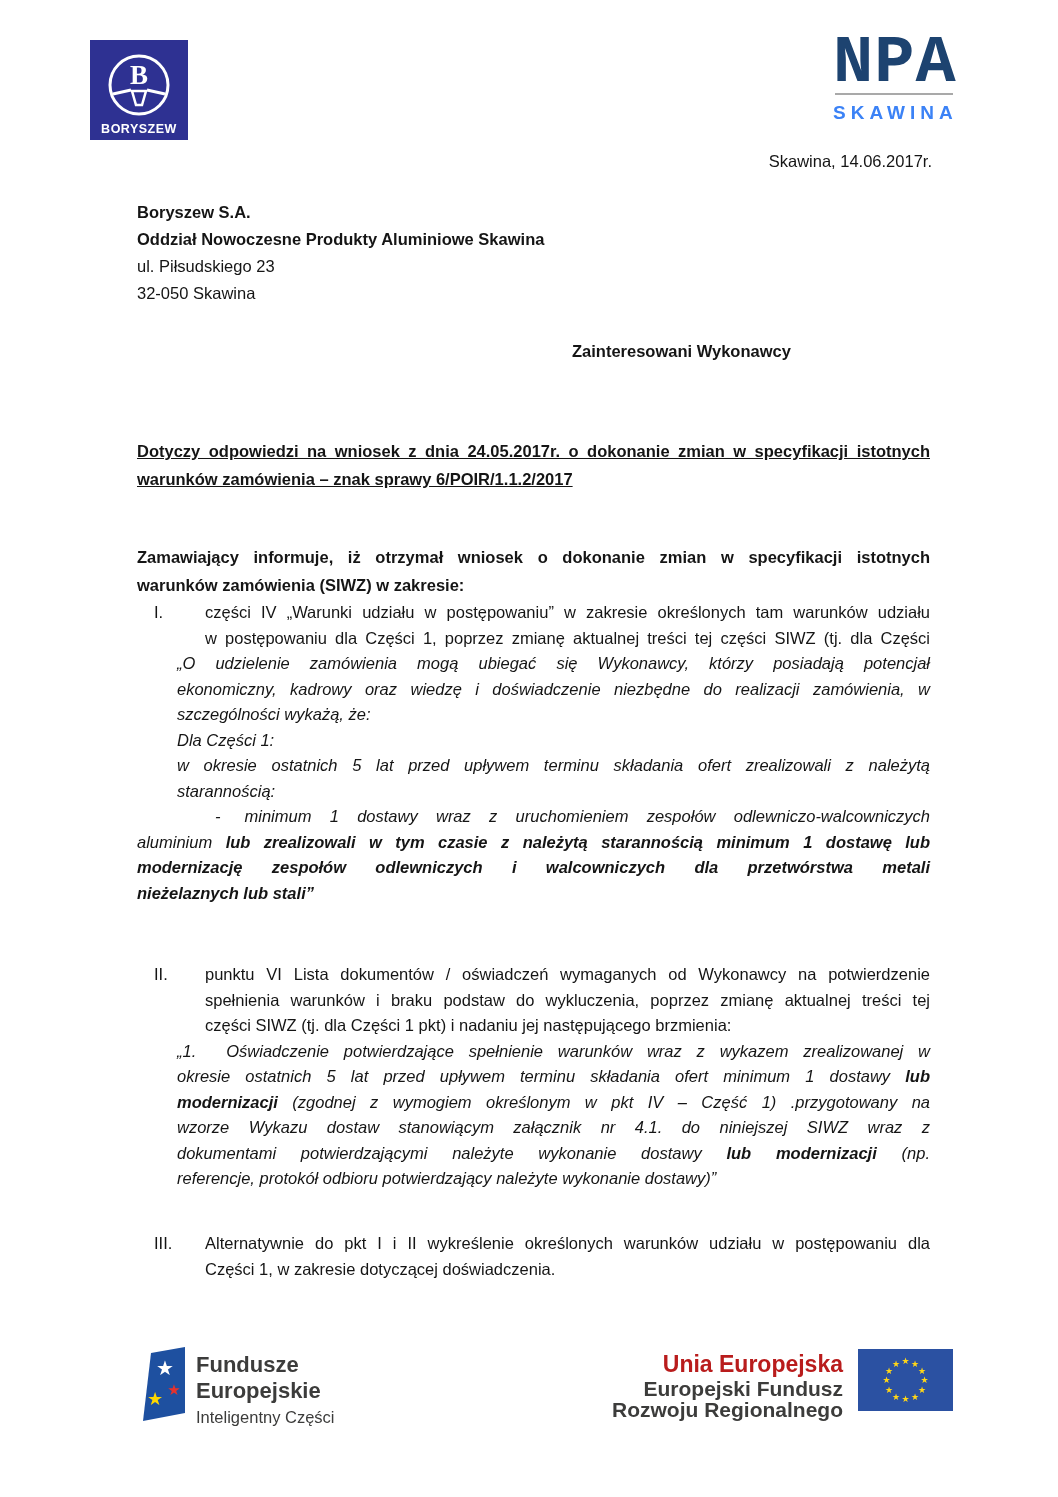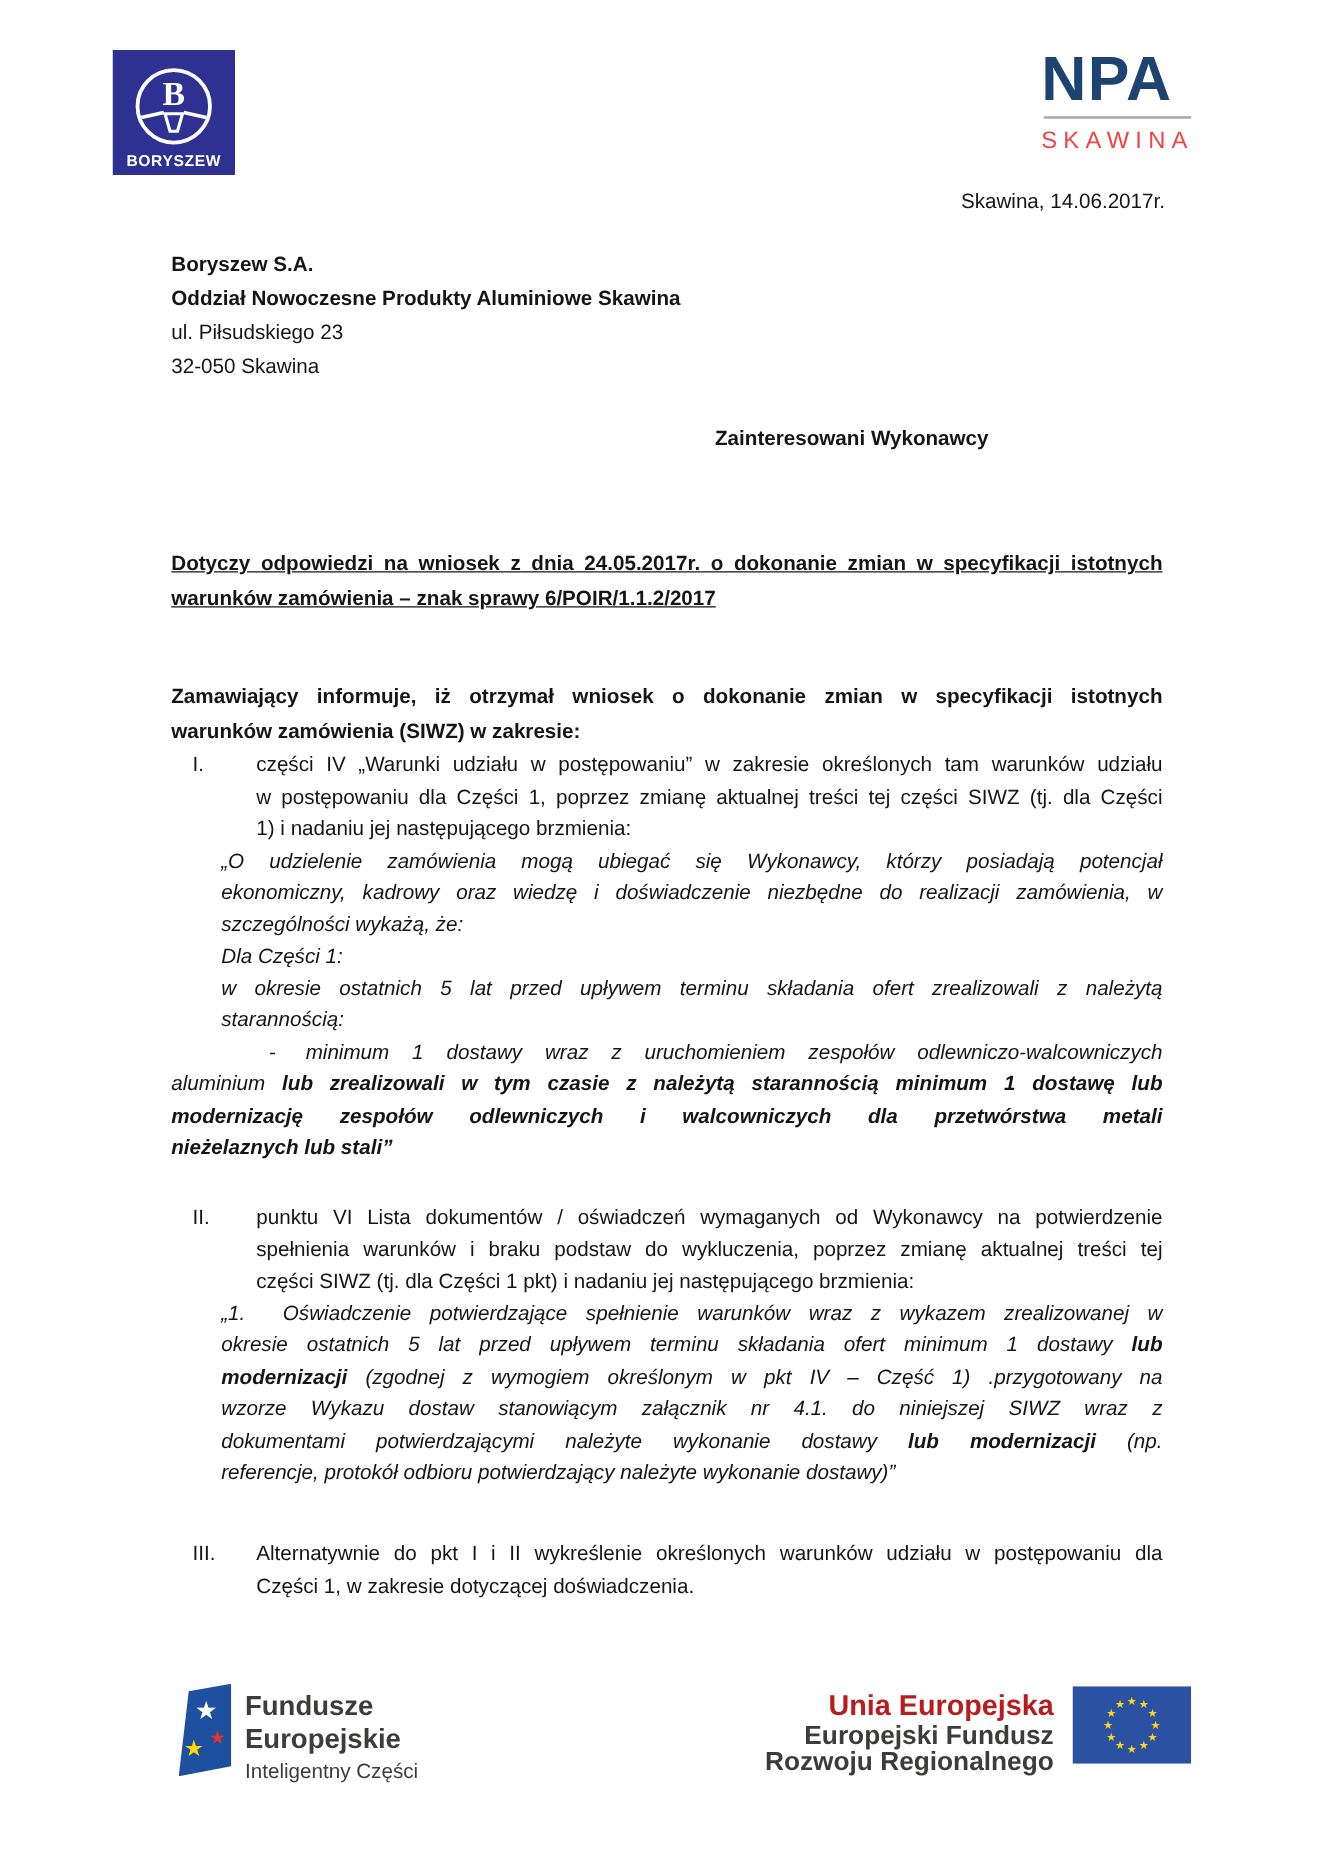--- a/index.html
+++ b/index.html
@@ -5,23 +5,23 @@
   html,body{margin:0;padding:0;}
   body{
     width:1058px;height:1497px;background:#ffffff;position:relative;
     font-family:"Liberation Sans",sans-serif;font-size:16.5px;color:#151515;
     overflow:hidden;
   }
   .abs{position:absolute;}
   
   #boryszew-logo{left:90px;top:40px;}
   #npa-logo{left:833px;top:38px;width:124px;text-align:left;}
-  .npa-acronym{font-family:Liberation Sans, sans-serif;font-weight:700;font-size:50px;line-height:50px;color:#1d4370;letter-spacing:1px;}
+  .npa-acronym{font-family:Liberation Mono, monospace;font-weight:700;font-size:67px;line-height:50px;color:#1d4370;letter-spacing:1px;}
   .npa-rule{border:0;border-top:2px solid #a9a9a9;margin:5px 0 7px 2px;width:118px;}
-  .npa-city{font-size:19px;font-weight:400;letter-spacing:5px;color:#ef4444;}
+  .npa-city{font-size:19px;font-weight:700;letter-spacing:5px;color:#3b82f6;text-align:center;}
   #date-line{top:150px;right:126px;line-height:22px;}
   
   #recipient{left:137px;top:199px;line-height:27px;}
   .bold{font-weight:700;}
   
   #salutation{left:560px;top:342px;font-weight:700;margin-left:12px;}
   
   .block{position:absolute;left:137px;width:793px;}
   #subject{top:437px;font-weight:700;text-decoration:underline;line-height:28px;}
   #intro{top:543px;font-weight:700;line-height:28px;}
@@ -88,21 +88,20 @@
 <div class="block" id="intro">
     <div class="line"><span>Zamawiający informuje, iż otrzymał wniosek o dokonanie zmian w specyfikacji istotnych</span></div>
     <div class="line nj"><span>warunków zamówienia (SIWZ) w zakresie:</span></div>
   </div>
 
 <div class="item" id="item1">
   <span class="num">I.</span>
   <div class="ipara">
       <div class="line"><span>części IV „Warunki udziału w postępowaniu” w zakresie określonych tam warunków udziału</span></div>
       <div class="line"><span>w postępowaniu dla Części 1, poprzez zmianę aktualnej treści tej części SIWZ (tj. dla Części</span></div>
-      <div class="line nj"><span>1) i nadaniu jej następującego brzmienia:</span></div>
     </div>
   <div class="iquote">
       <div class="line"><span>„O udzielenie zamówienia mogą ubiegać się Wykonawcy, którzy posiadają potencjał</span></div>
       <div class="line"><span>ekonomiczny, kadrowy oraz wiedzę i doświadczenie niezbędne do realizacji zamówienia, w</span></div>
       <div class="line nj"><span>szczególności wykażą, że:</span></div>
       <div class="line nj"><span>Dla Części 1:</span></div>
       <div class="line"><span>w okresie ostatnich 5 lat przed upływem terminu składania ofert zrealizowali z należytą</span></div>
       <div class="line nj"><span>starannością:</span></div>
     </div>
   <div class="idash">

